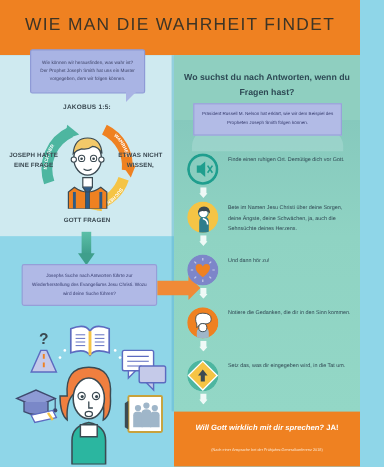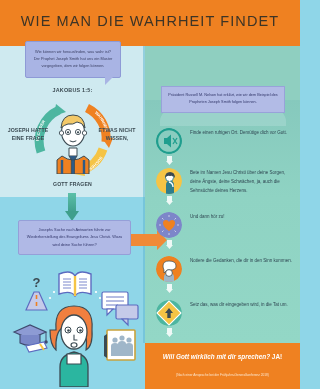--- a/index.html
+++ b/index.html
@@ -267,20 +267,21 @@
       <ellipse cx="70" cy="80" rx="13" ry="17" fill="#ffffff" stroke="#3b4a52" stroke-width="1.3"></ellipse>
       <circle cx="64" cy="78" r="3" fill="#ffffff" stroke="#3b4a52" stroke-width="1"></circle>
       <circle cx="76" cy="78" r="3" fill="#ffffff" stroke="#3b4a52" stroke-width="1"></circle>
       <circle cx="64.5" cy="78.5" r="1.3" fill="#3b4a52"></circle>
       <circle cx="76.5" cy="78.5" r="1.3" fill="#3b4a52"></circle>
       <path d="M70,83 v5 h3" fill="none" stroke="#3b4a52" stroke-width="1.1" stroke-linecap="round"></path>
       <ellipse cx="70" cy="93" rx="3" ry="2.2" fill="#ffffff" stroke="#3b4a52" stroke-width="1.1"></ellipse>
     </g>
   </svg>
 
+  <div class="rhead">Wo suchst du nach Antworten, wenn du Fragen hast?</div>
 
   <div class="rbox">
     <p>Präsident Russell M. Nelson hat erklärt, wie wir dem Beispiel des Propheten Joseph Smith folgen können.</p>
   </div>
 
   <div class="steps">
 
     <div class="step" style="top:0px;">
       <svg class="circle" viewBox="0 0 26 26">
         <circle cx="13" cy="13" r="12" fill="none" stroke="#1f9e8e" stroke-width="2.4"></circle>

